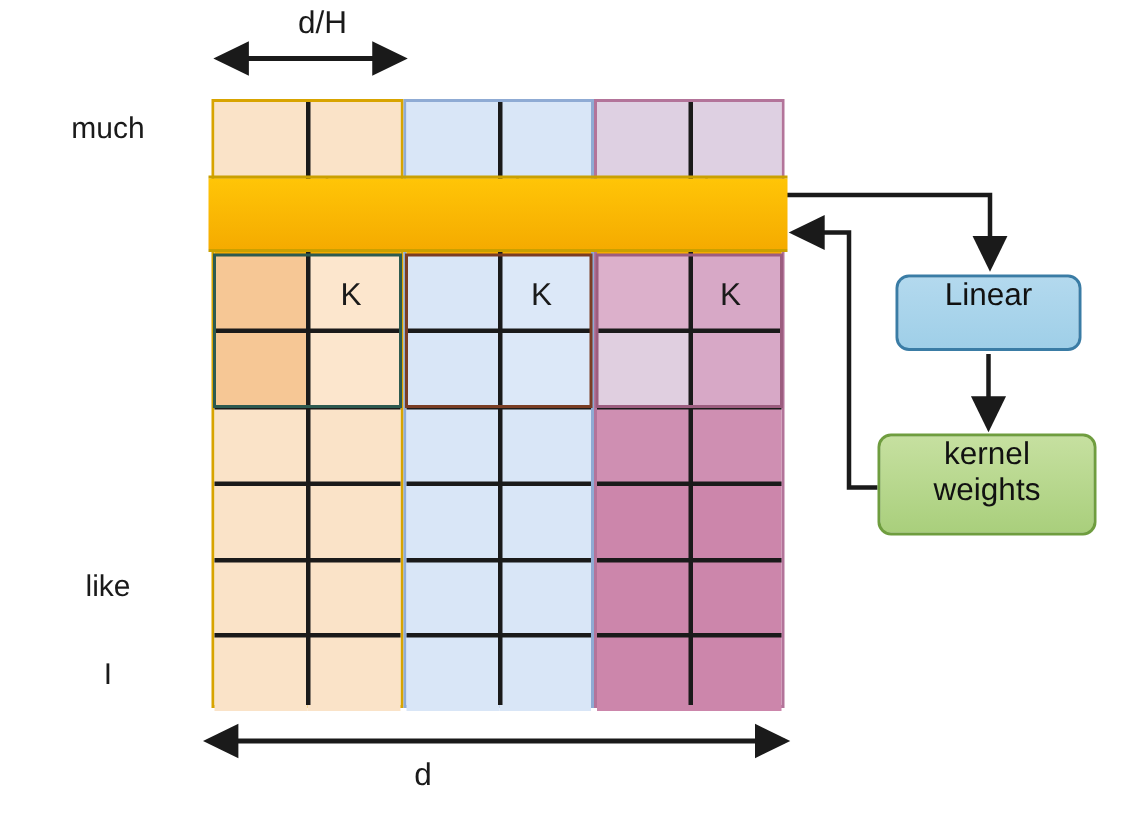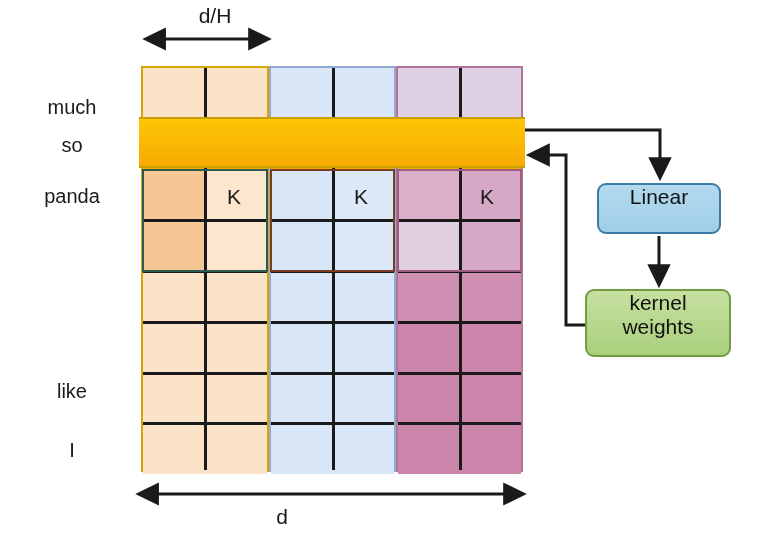--- a/index.html
+++ b/index.html
@@ -200,23 +200,21 @@
   <g>
     <path d="M659,236 L659,284" fill="none" stroke="#1a1a1a" stroke-width="3" marker-end="url(#ah)"></path>
   </g>
 
   <g>
     <path d="M585,325 L566,325 L566,155 L530,155" fill="none" stroke="#1a1a1a" stroke-width="3" marker-end="url(#ah)"></path>
   </g>
 </svg>
 
 <div id="row-labels">
-  <div class="row-label" style="top:31px">much</div>
-  <div class="row-label" style="top:69px">so</div>
-  <div class="row-label" style="top:120px">panda</div>
+  <div class="row-label" style="top:10px">much</div>
   <div class="row-label" style="top:315px">like</div>
   <div class="row-label" style="top:374px">I</div>
 </div>
 
 <div id="matrix">
 
   <div class="grid-group g-orange">
 
     <div class="cell" style="left:0;top:0;width:62px;height:50.75px;background:#fae3c8;"></div>
     <div class="cell" style="left:0;top:50.75px;width:62px;height:50.75px;background:#f5ab00;"></div>

